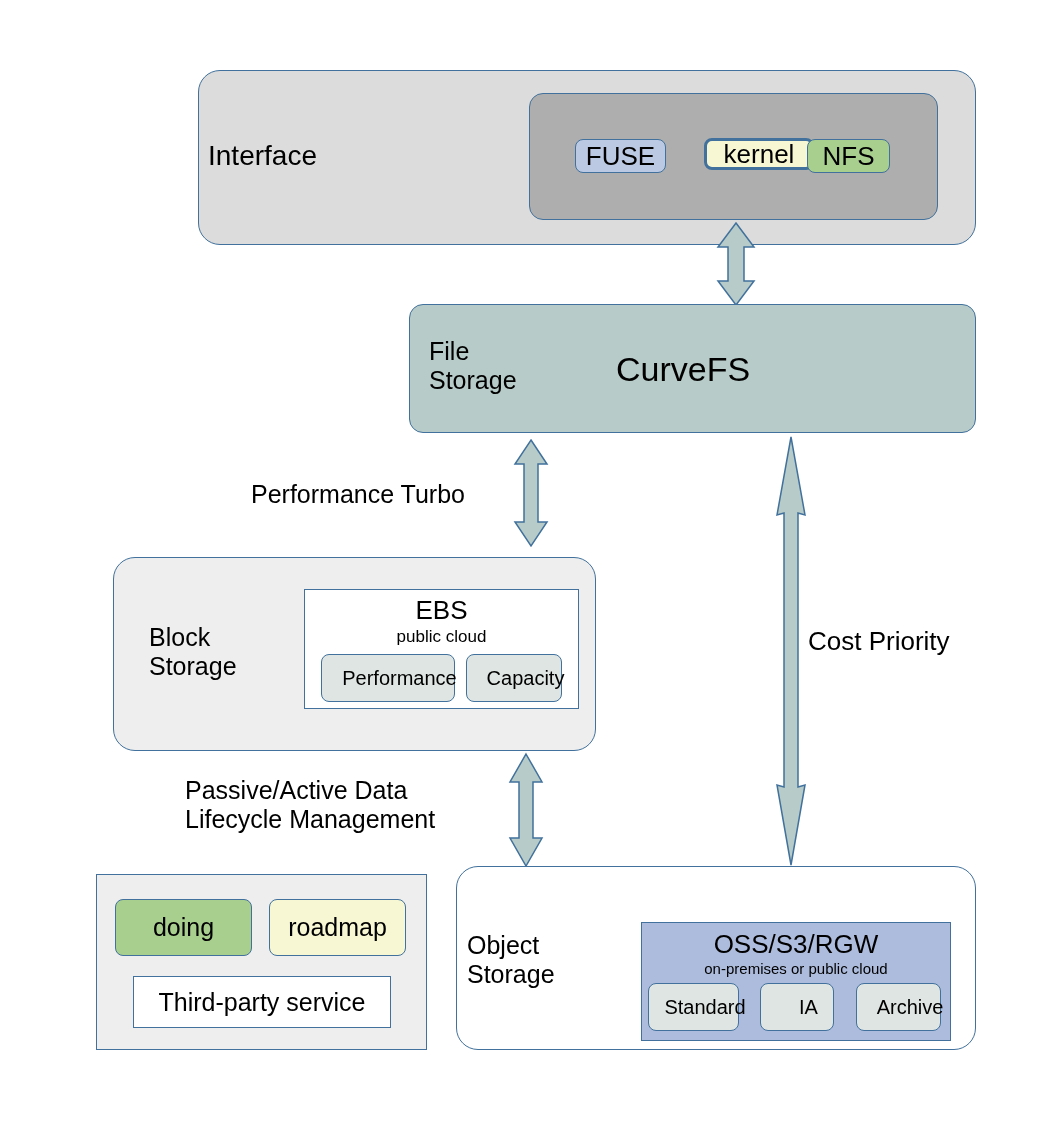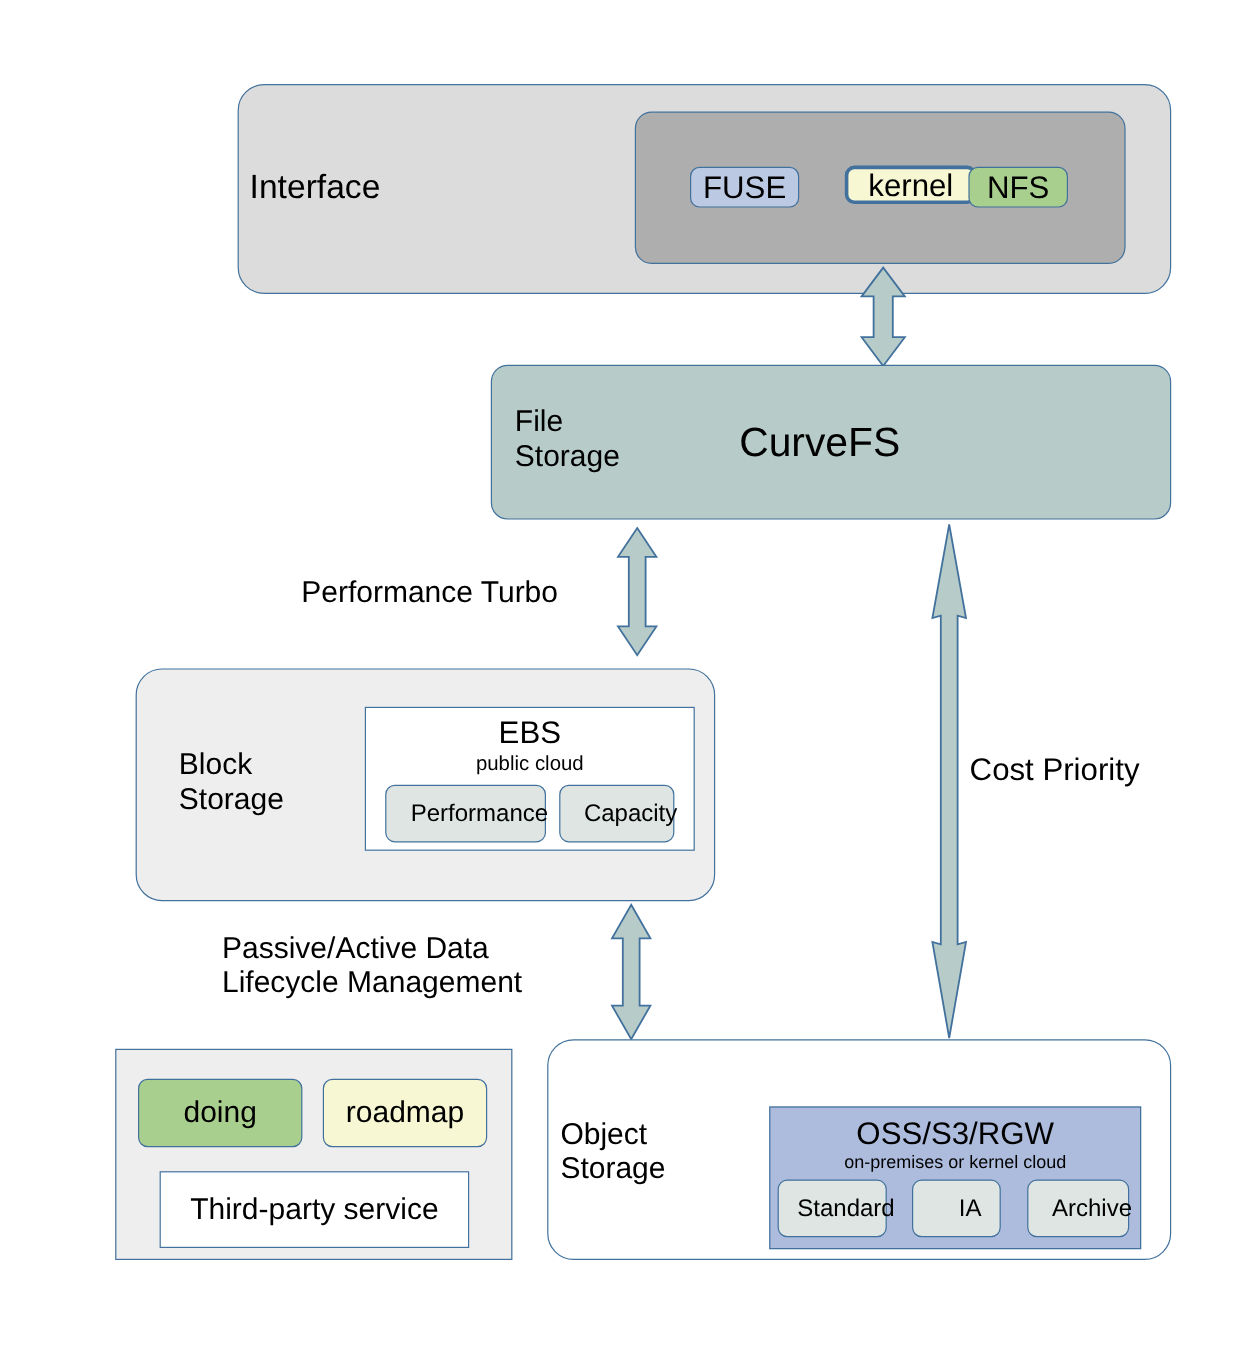--- a/index.html
+++ b/index.html
@@ -153,21 +153,21 @@
 
   <div class="box rounded-lg white" style="left:440px; top:866px; width:520px; height:184px;"></div>
 
   <div class="lbl t-25" style="left:451px; top:931px; width:180px;">Object
 Storage</div>
 
   <div class="box paleblue" style="left:625px; top:922px; width:310px; height:119px; border-radius:0;"></div>
 
   <div class="ctr t-26" style="left:625px; top:927px; width:310px; height:34px;">OSS/S3/RGW</div>
 
-  <div class="ctr t-15" style="left:625px; top:957px; width:310px; height:22px;">on-premises or kernel cloud</div>
+  <div class="ctr t-15" style="left:625px; top:957px; width:310px; height:22px;">on-premises or public cloud</div>
 
   <div class="chip paleteal t-20" style="left:632px; top:983px; width:91px; height:48px;">
     <span>Standard</span>
   </div>
 
   <div class="chip paleteal t-20" style="left:744px; top:983px; width:74px; height:48px;">
     <span>IA</span>
   </div>
 
   <div class="chip paleteal t-20" style="left:840px; top:983px; width:85px; height:48px;">
@@ -177,17 +177,17 @@
   <div class="box lightgrey" style="left:80px; top:874px; width:331px; height:176px; border-radius:0;"></div>
 
   <div class="chip green-chip t-25" style="left:99px; top:899px; width:137px; height:57px;">
     <span>doing</span>
   </div>
 
   <div class="chip yellow-chip t-25" style="left:253px; top:899px; width:137px; height:57px;">
     <span>roadmap</span>
   </div>
 
-  <div class="chip white t-25" style="left:117px; top:976px; width:258px; height:64px; border-radius:0;">
+  <div class="chip white t-25" style="left:117px; top:976px; width:258px; height:52px; border-radius:0;">
     <span>Third-party service</span>
   </div>
 
 </div>
 
 </body></html>

